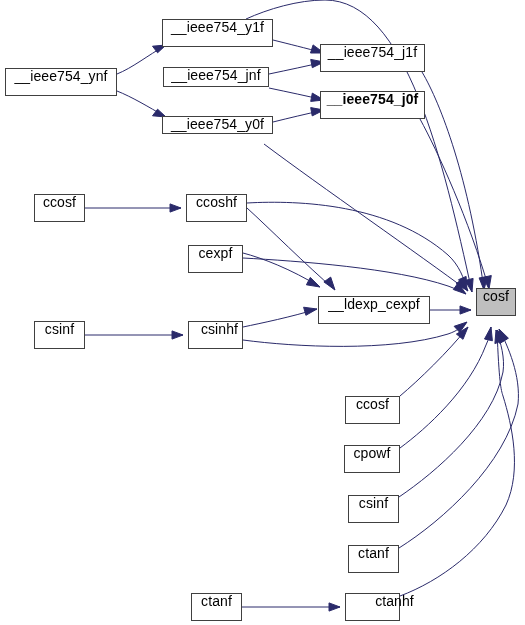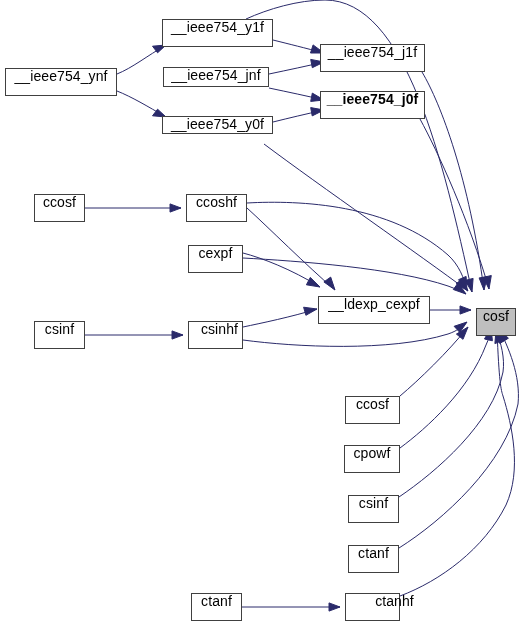--- a/index.html
+++ b/index.html
@@ -180,21 +180,21 @@
       </div>
       <div class="node" style="left: 318px; top: 296px; width: 112px; height: 28px;">
         <span class="node-label">__ldexp_cexpf</span>
       </div>
       <div class="node" style="left: 34px; top: 321px; width: 51px; height: 28px;">
         <span class="node-label">csinf</span>
       </div>
       <div class="node" style="left: 188px; top: 321px; width: 55px; height: 28px; padding-left: 8px;">
         <span class="node-label">csinhf</span>
       </div>
-      <div class="node highlight" style="left: 476px; top: 308px; width: 40px; height: 28px;">
+      <div class="node highlight" style="left: 476px; top: 288px; width: 40px; height: 28px;">
         <span class="node-label">cosf</span>
       </div>
       <div class="node" style="left: 345px; top: 396px; width: 55px; height: 28px;">
         <span class="node-label">ccosf</span>
       </div>
       <div class="node" style="left: 344px; top: 445px; width: 56px; height: 28px;">
         <span class="node-label">cpowf</span>
       </div>
       <div class="node" style="left: 348px; top: 495px; width: 51px; height: 28px;">
         <span class="node-label">csinf</span>

